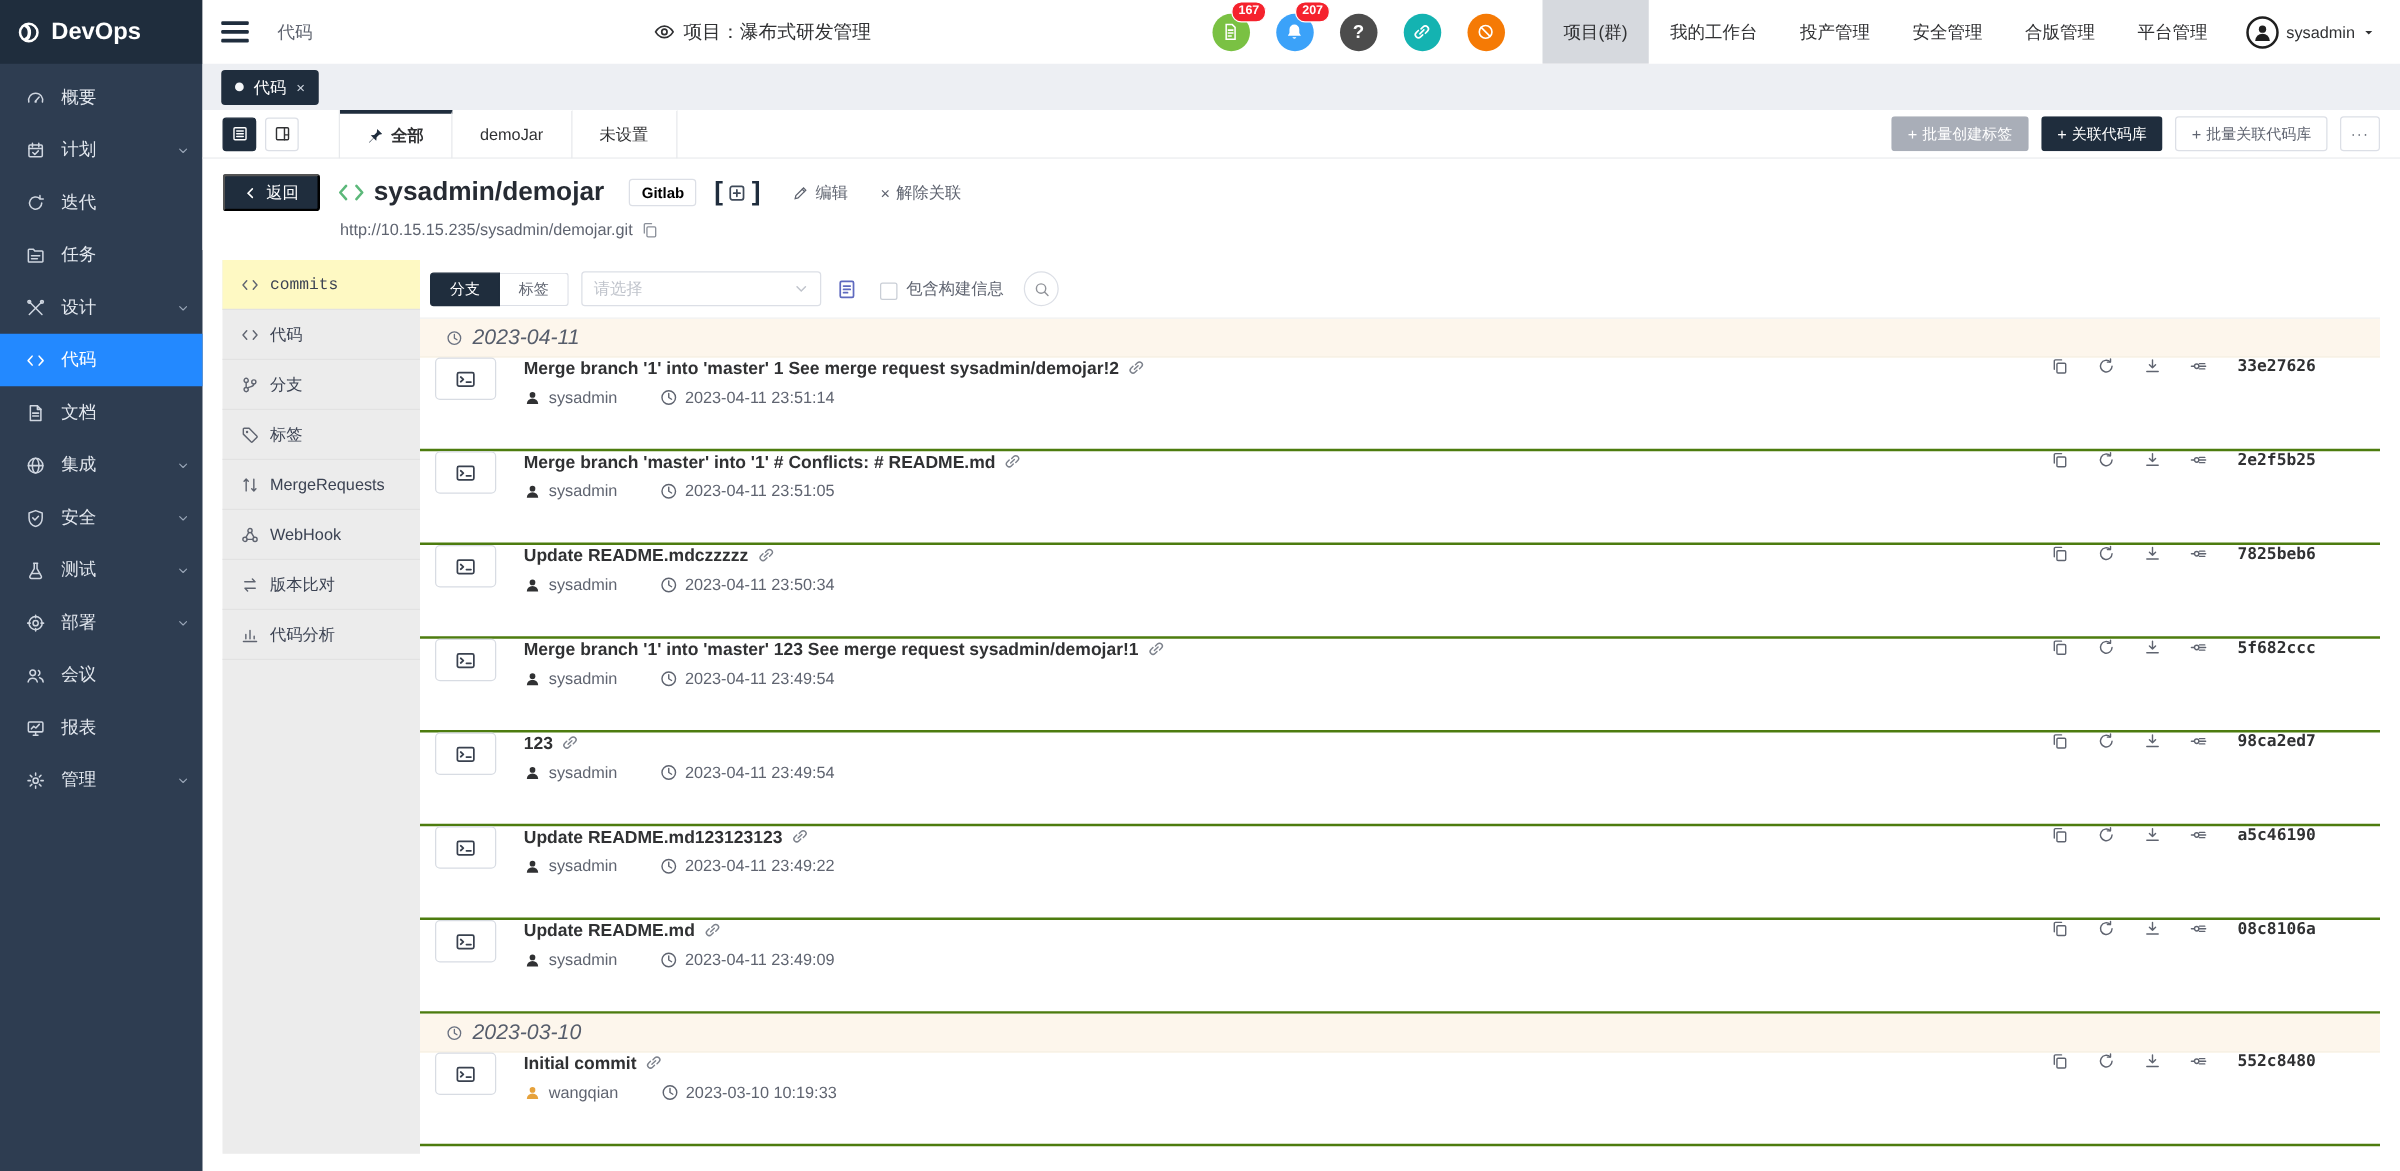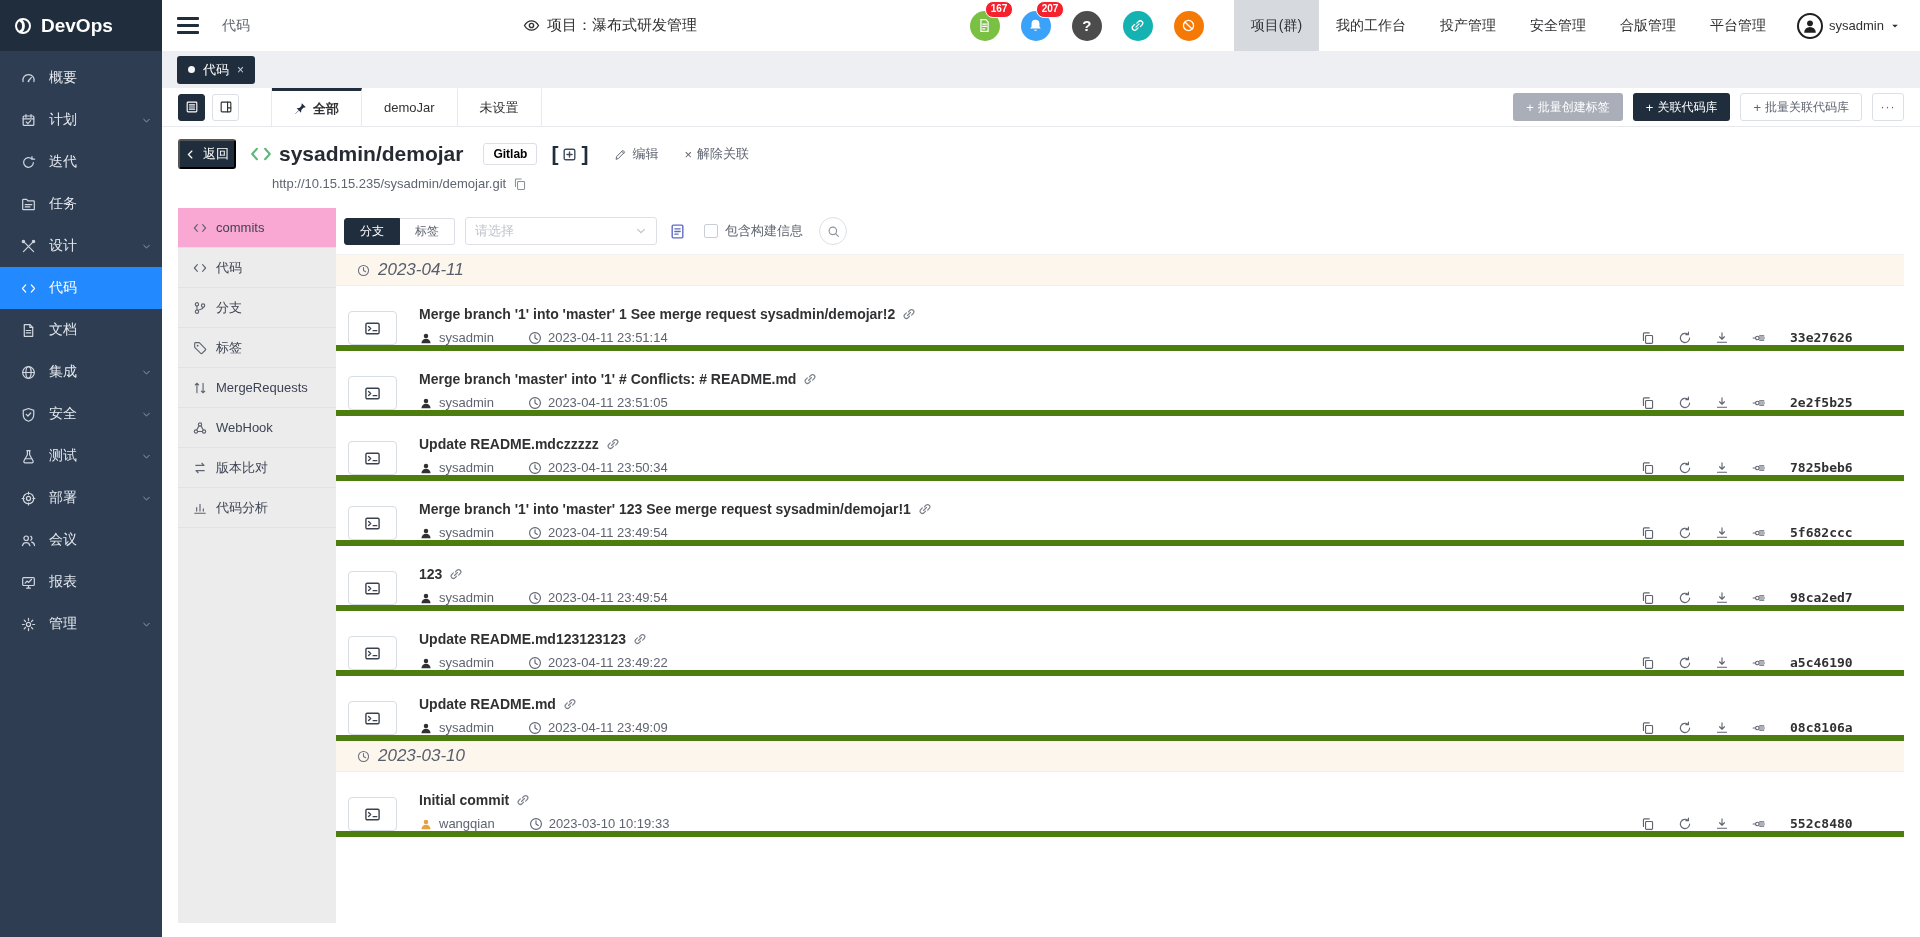--- a/index.html
+++ b/index.html
@@ -66,58 +66,58 @@
   .btn { height:28px; border-radius:3px; padding:0 12px; font-size:12px; display:flex; align-items:center; gap:4px; border:1px solid transparent; cursor:pointer; white-space:nowrap; }
   .btn .plus { font-size:13px; }
   .btn-disabled { background:#a9aeb8; color:#fff; }
   .btn-dark { background:#1f2d3d; color:#fff; }
   .btn-plain { background:#fff; border-color:#dcdfe6; color:#5f6470; }
   .btn-more { width:32px; padding:0; justify-content:center; letter-spacing:1px; color:#5f6470; }
 
   
   .repo-header { background:#fff; padding:12px 16px 0; flex-shrink:0; }
   .rh-row { display:flex; align-items:center; }
-  .back-btn { height:30px; background:#1f2d3d; color:#fff; border-radius:3px; padding:0 5px; font-size:13px; display:flex; align-items:center; gap:7px; cursor:pointer;justify-content:flex-end; }
+  .back-btn { height:30px; background:#1f2d3d; color:#fff; border-radius:3px; padding:0 15px; font-size:13px; display:flex; align-items:center; gap:7px; cursor:pointer;justify-content:flex-end; }
   .back-btn .ic { width:11px; height:11px; }
   .code-green { width:22px; height:22px; color:#5cb87a; margin:0 7px 0 14px; }
   .repo-title { font-size:21px; font-weight:bold; color:#262b33; }
   .gitlab-badge { margin-left:20px; border:1px solid #dcdfe6; border-radius:3px; background:#fff; padding:3px 9px; font-size:12px; font-weight:bold; color:#000000; }
   .brackets { display:flex; align-items:center; gap:3px; margin-left:14px; color:#1f2d3d; font-size:21px; font-weight:bold; }
   .plus-box-ic { width:17px; height:17px; color:#3f4a59; }
   .rh-action { display:flex; align-items:center; gap:5px; font-size:13px; color:#5f6470; margin-left:26px; cursor:pointer; }
   .rh-action .ic { width:13px; height:13px; }
   .url-row { display:flex; align-items:center; gap:7px; margin:7px 0 9px 94px; font-size:13px; color:#5f6470; }
   .url-row .ic { width:14px; height:14px; color:#8a8f99; cursor:pointer; }
 
   
   .content { flex:1; display:flex; padding:8px 16px 14px; min-height:0; }
   .inner-side { width:158px; flex-shrink:0; background:#ececec; }
   .inner-item { height:40px; display:flex; align-items:center; gap:9px; padding:0 15px; font-size:13px; color:#3c4353; border-bottom:1px solid #e2e2e2; cursor:pointer; }
   .inner-item .ic { width:14px; height:14px; color:#5f6470; flex-shrink:0; }
-  .inner-item.active { background:#f9a8d4; }
+  .inner-item.active { background:#fef9c3;font-family:Liberation Mono, monospace; }
 
   .panel { flex:1; min-width:0; display:flex; flex-direction:column; background:#fff; }
   .filter-row { height:46px; display:flex; align-items:center; gap:10px; padding-left:8px; flex-shrink:0; }
   .seg { display:flex; }
   .seg-btn { height:27px; padding:0 15px; font-size:12px; display:flex; align-items:center; cursor:pointer; }
   .seg-btn.active { background:#1f2d3d; color:#fff; border:1px solid #1f2d3d; border-radius:3px 0 0 3px; }
   .seg-btn.inactive { background:#fff; color:#5f6470; border:1px solid #dcdfe6; border-left:none; border-radius:0 3px 3px 0; }
   .select { width:192px; height:28px; border:1px solid #dcdfe6; border-radius:3px; background:#fff; display:flex; align-items:center; justify-content:space-between; padding:0 9px; font-size:13px; color:#c0c4cc; cursor:pointer; }
   .select .ic { width:12px; height:12px; color:#c0c4cc; }
   .doc-mini { width:17px; height:17px; color:#5f6abf; cursor:pointer; margin-left:2px; }
-  .cb-wrap { display:flex; align-items:center; gap:7px; margin-left:8px; cursor:pointer; }
+  .cb-wrap { display:flex; align-items:flex-end; gap:7px; margin-left:8px; cursor:pointer; }
   .checkbox { width:14px; height:14px; border:1px solid #c9ced6; border-radius:2px; background:#fff; }
   .cb-label { font-size:13px; color:#5f6470; }
   .search-btn { width:28px; height:28px; border-radius:50%; border:1px solid #dcdfe6; background:#fff; color:#909399; display:flex; align-items:center; justify-content:center; cursor:pointer; margin-left:6px; }
   .search-btn .ic { width:13px; height:13px; }
 
   .commit-list { flex:1; border-top:1px solid #f0f0f0; overflow:hidden; }
   .date-row { height:31px; background:#fdf6ec; display:flex; align-items:center; gap:8px; padding-left:21px; font-size:17px; color:#565d6b; border-bottom:1px solid #f5efe2;font-style:italic; }
   .date-row .ic { width:13px; height:13px; color:#6a7180; }
-  .commit-row { height:65px; display:flex; align-items:flex-end; padding:0 40px 0 12px; border-bottom:6px solid #4d7c0f; }
+  .commit-row { height:75px; display:flex; align-items:flex-start; padding:0 40px 0 12px; border-bottom:2px solid #4d7c0f; }
   .cbox { width:49px; height:34px; border:1px solid #d8dce3; border-radius:4px; background:#fff; display:flex; align-items:center; justify-content:center; color:#39414f; margin-right:22px; flex-shrink:0; cursor:pointer; }
   .cbox .ic { width:17px; height:17px; }
   .cmain { flex:1; min-width:0; display:flex; flex-direction:column; gap:8px; }
   .ctitle { display:flex; align-items:center; gap:7px; font-size:14px; font-weight:bold; color:#303133; cursor:pointer; }
   .ctitle .ic { width:14px; height:14px; color:#7d828c; }
   .cmeta { display:flex; align-items:center; font-size:13px; color:#5f6470; }
   .cmeta .ic { width:14px; height:14px; margin-right:6px; }
   .cmeta .who { display:flex; align-items:center; }
   .cmeta .when { display:flex; align-items:center; margin-left:34px; }
   .cactions { display:flex; align-items:center; gap:23px; color:#5f6470; }

